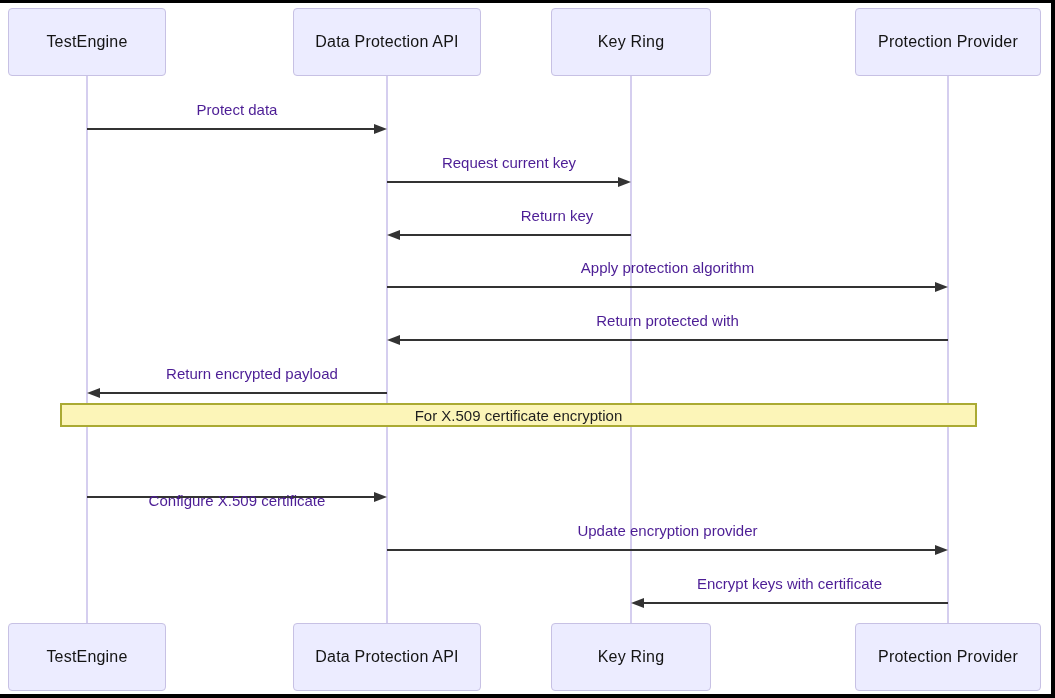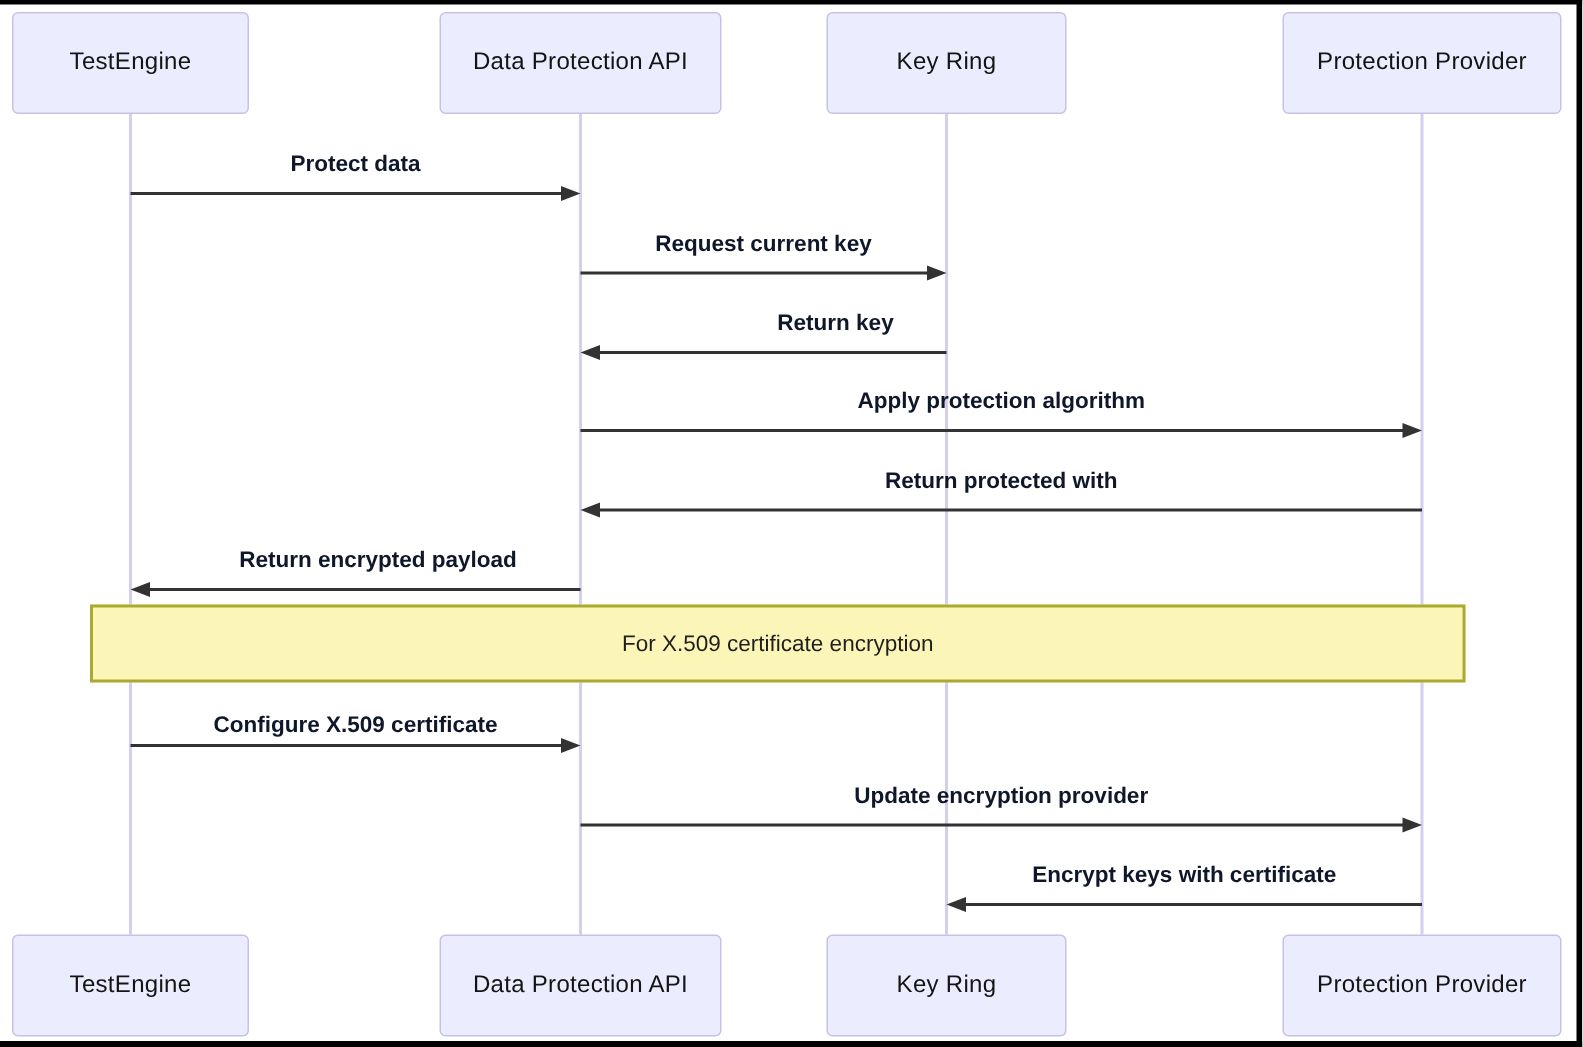--- a/index.html
+++ b/index.html
@@ -49,22 +49,21 @@
     border-bottom: 5px solid transparent;
   }
   .arrowhead.right { border-left: 13px solid #333333; }
   .arrowhead.left  { border-right: 13px solid #333333; }
   .msg-label {
     position: absolute;
     transform: translateX(-50%);
     white-space: nowrap;
     font-size: 15px;
     line-height: 18px;
-    color: #0f172a;
-    font-weight: bold;
+    color: #4c1d95;
   }
   .note-box {
     position: absolute;
     box-sizing: border-box;
     background: #fcf5b8;
     border: 2px solid #aaaa33;
     display: flex;
     align-items: center;
     justify-content: center;
     font-size: 15px;
@@ -102,24 +101,24 @@
       <div class="msg-label" style="left: 509px; top: 207px; margin-left: 48px;">Return key</div>
       <div class="msg-line" style="top: 286px; left: 387px; width: 551px;"></div>
       <div class="arrowhead right" style="top: 282px; left: 935px;"></div>
       <div class="msg-label" style="left: 667.5px; top: 259px;">Apply protection algorithm</div>
       <div class="msg-line" style="top: 339px; left: 397px; width: 551px;"></div>
       <div class="arrowhead left" style="top: 335px; left: 387px;"></div>
       <div class="msg-label" style="left: 667.5px; top: 312px;">Return protected with</div>
       <div class="msg-line" style="top: 392px; left: 97px; width: 290px;"></div>
       <div class="arrowhead left" style="top: 388px; left: 87px;"></div>
       <div class="msg-label" style="left: 237px; top: 365px; margin-left: 15px;">Return encrypted payload</div>
-      <div class="note-box" style="left: 60px; top: 403px; width: 917px; height: 52px;">For X.509 certificate encryption</div>
+      <div class="note-box" style="left: 60px; top: 403px; width: 917px; height: 24px;">For X.509 certificate encryption</div>
       <div class="msg-line" style="top: 496px; left: 87px; width: 290px;"></div>
       <div class="arrowhead right" style="top: 492px; left: 374px;"></div>
-      <div class="msg-label" style="left: 237px; top: 475px; text-align: right;">Configure X.509 certificate</div>
+      <div class="msg-label" style="left: 237px; top: 492px; text-align: right;">Configure X.509 certificate</div>
       <div class="msg-line" style="top: 549px; left: 387px; width: 551px;"></div>
       <div class="arrowhead right" style="top: 545px; left: 935px;"></div>
       <div class="msg-label" style="left: 667.5px; top: 522px;">Update encryption provider</div>
       <div class="msg-line" style="top: 602px; left: 641px; width: 307px;"></div>
       <div class="arrowhead left" style="top: 598px; left: 631px;"></div>
       <div class="msg-label" style="left: 789.5px; top: 575px;">Encrypt keys with certificate</div>
     </div>
 </div>
 
 </body></html>

